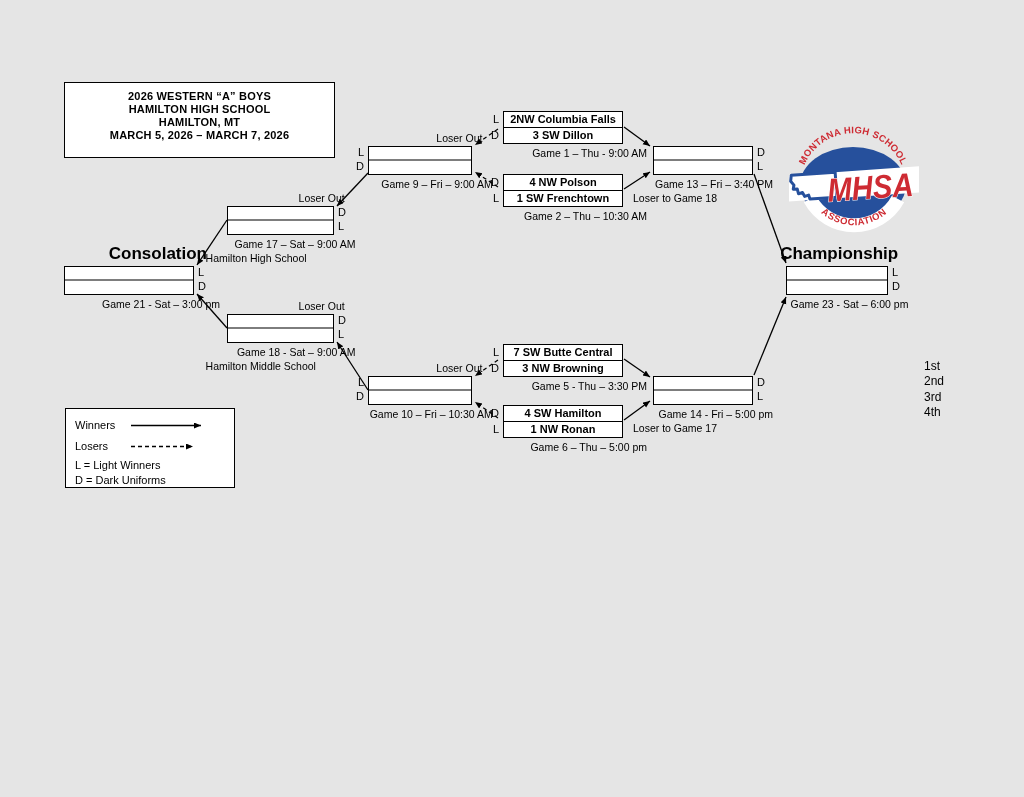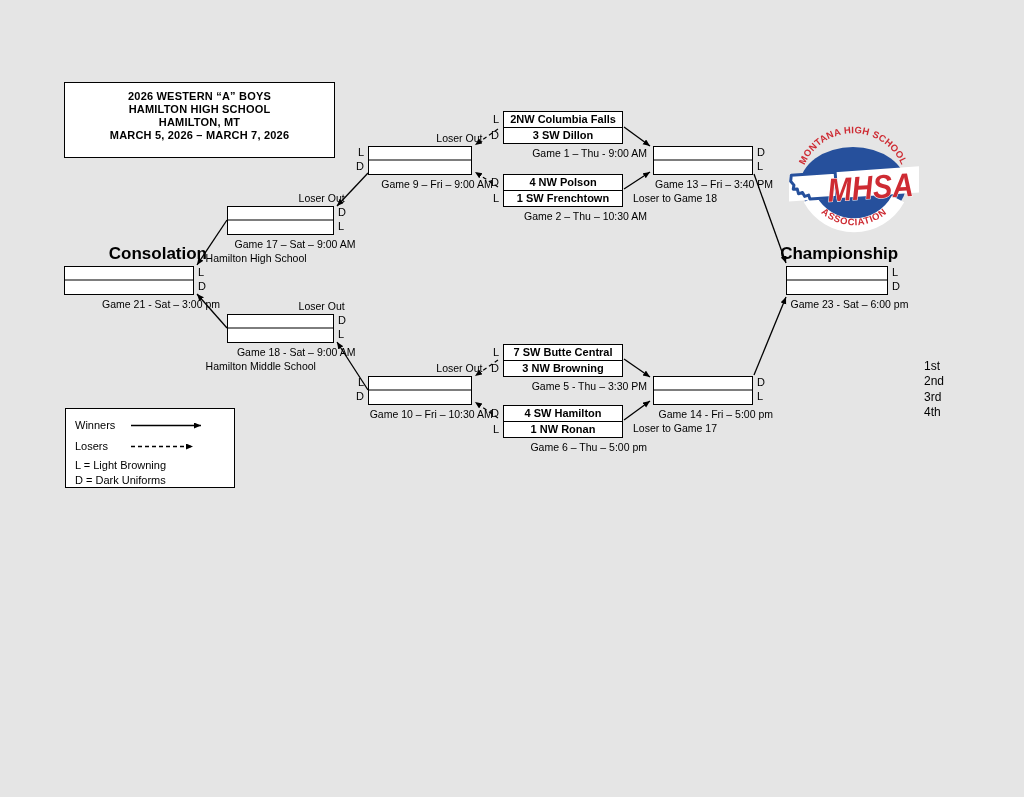--- a/index.html
+++ b/index.html
@@ -206,21 +206,21 @@
       <span>Losers</span>
       <svg width="78" height="9">
         <defs>
             <marker id="larw2" markerUnits="userSpaceOnUse" markerWidth="9" markerHeight="8" refX="7" refY="3" orient="auto">
               <path d="M0,0 L7,3 L0,6 Z" fill="#000"></path>
             </marker>
           </defs>
         <line x1="0" y1="4.5" x2="62" y2="4.5" stroke="#000" stroke-width="1.3" stroke-dasharray="4 3" marker-end="url(#larw2)"></line>
       </svg>
     </div>
-    <div class="leg-uni">L = Light Browning</div>
+    <div class="leg-uni">L = Light Winners</div>
     <div class="leg-uni">D = Dark Uniforms</div>
   </div>
 
   <svg class="logo" width="130" height="128" viewBox="0 0 130 128">
     <defs>
       <path id="arcTop" d="M 12,64 A 53,53 0 0 1 116,64" fill="none"></path>
       <path id="arcBot" d="M 21,87 A 50,50 0 0 0 109,87" fill="none"></path>
     </defs>
     <ellipse cx="64" cy="73" rx="53" ry="38" fill="#26509c"></ellipse>
     <path d="M 21,87 A 50,50 0 0 0 109,87" stroke="#fff" stroke-width="14" fill="none"></path>

